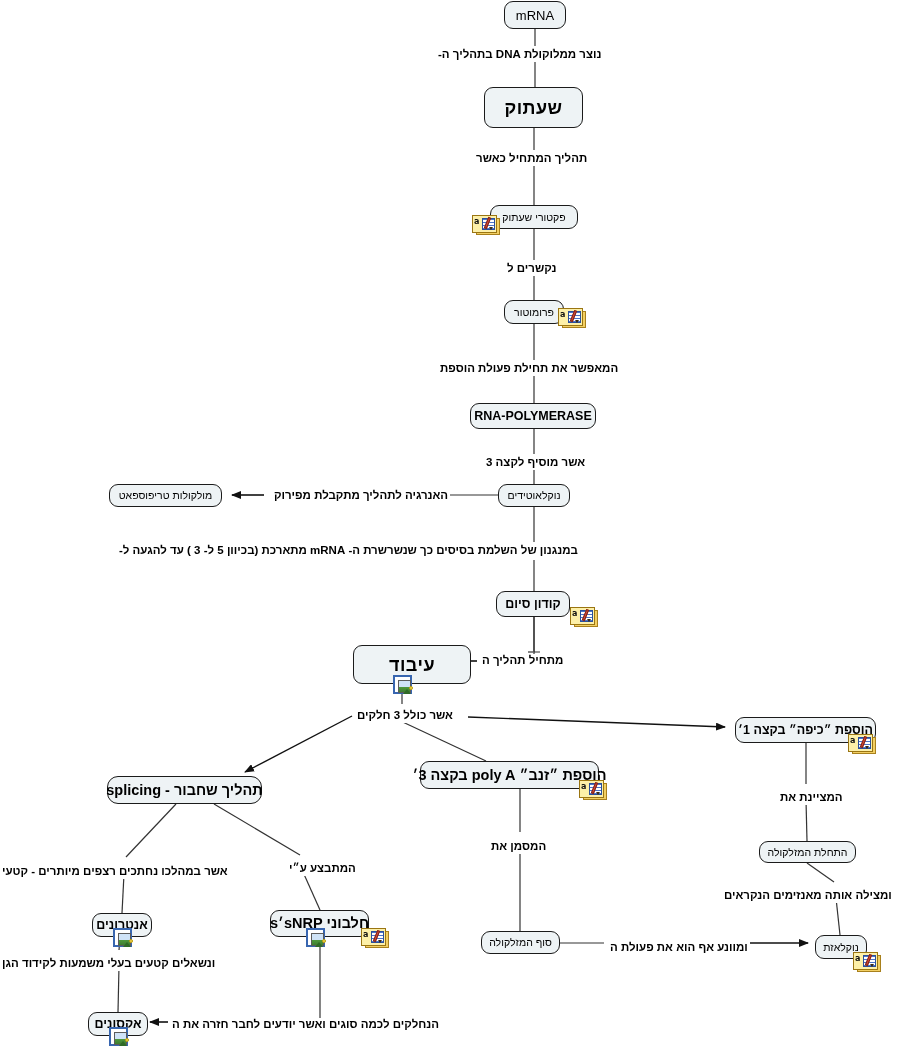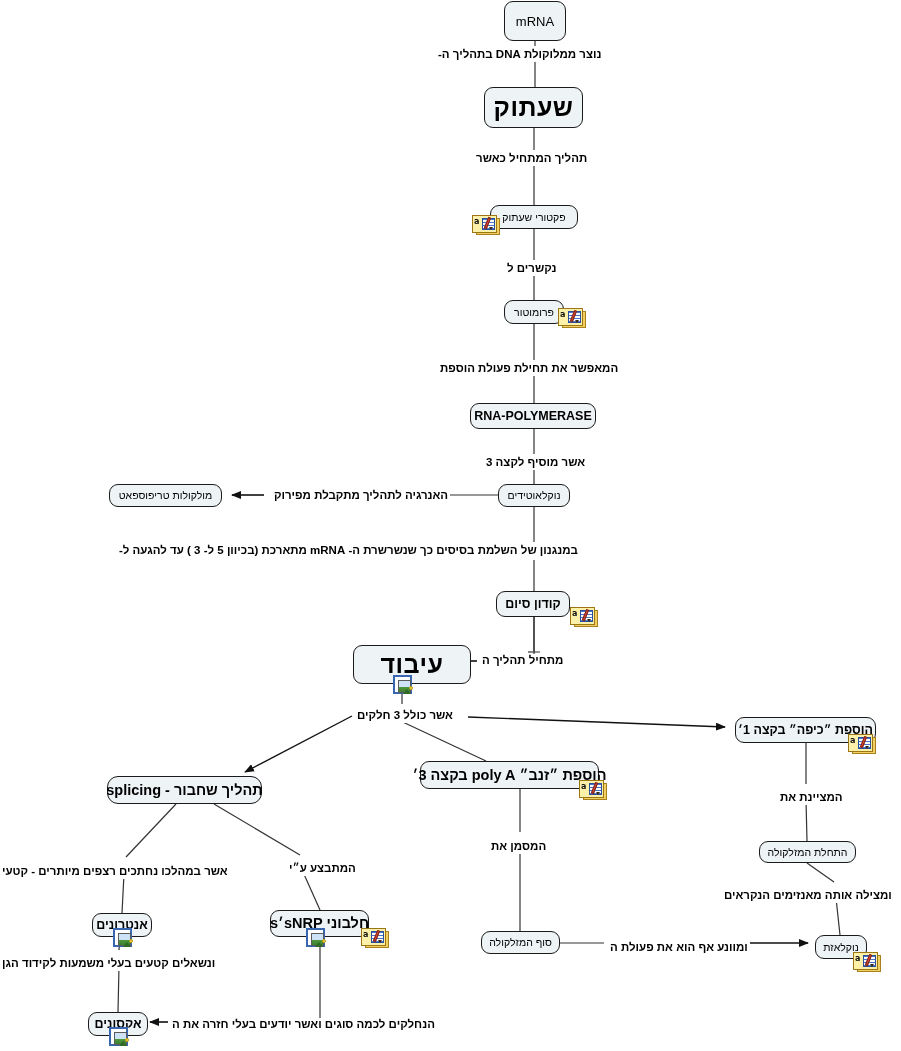--- a/index.html
+++ b/index.html
@@ -22,21 +22,21 @@
     color:#000;
     direction:rtl;
     white-space:nowrap;
     box-shadow:0 0 0 0 rgba(0,0,0,0);
   }
   .node .txt{display:block;line-height:1;padding:0 7px;}
 
   .n-small{font-size:10.5px;font-weight:400;letter-spacing:0px;}
   .n-bold{font-size:12.5px;font-weight:bold;}
   .n-mid{font-size:13px;font-weight:400;}
-  .n-huge{font-size:25px;font-weight:bold;letter-spacing:0.5px;}
+  .n-huge{font-size:18px;font-weight:bold;letter-spacing:0.5px;}
   .n-poly{font-size:14.5px;font-weight:bold;}
 
   
   .lbl{
     position:absolute;
     font-size:11.5px;
     font-weight:bold;
     color:#000;
     direction:rtl;
     white-space:nowrap;
@@ -162,21 +162,21 @@
 
     <path d="M120,937 L119,950" stroke="#333" stroke-width="1.2" fill="none"></path>
     <path d="M119,966 L118,1012" stroke="#333" stroke-width="1.2" fill="none"></path>
 
     <path d="M320,937 L320,1022" stroke="#333" stroke-width="1.2" fill="none"></path>
     <path d="M320,1022 L320,1022" stroke="#333" stroke-width="1.2" fill="none"></path>
     <path d="M168,1022 L150,1022" stroke="#111" stroke-width="1.6" fill="none" marker-end="url(#arrow)"></path>
   </svg>
 
   <div id="nodes">
-      <div class="node n-mid" style="left: 504px; top: 1px; width: 62px; height: 40px;">
+      <div class="node n-mid" style="left: 504px; top: 1px; width: 62px; height: 28px;">
         <span class="txt">mRNA</span>
       </div>
       <div class="node n-huge" style="left: 484px; top: 87px; width: 99px; height: 41px;">
         <span class="txt">שעתוק</span>
       </div>
       <div class="node n-small" style="left: 490px; top: 205px; width: 88px; height: 24px;">
         <span class="txt">פקטורי שעתוק</span>
       </div>
       <div class="noteicon" style="left: 472px; top: 215px;">
         <div class="back"></div>
@@ -329,16 +329,16 @@
       <div class="lbl" style="left: 117px; top: 544px; text-align: right;">במנגנון של השלמת בסיסים כך שנשרשרת ה- mRNA מתארכת (בכיוון 5 ל- 3 )  עד להגעה ל-</div>
       <div class="lbl" style="left: 480px; top: 654px;">מתחיל תהליך ה</div>
       <div class="lbl" style="left: 355px; top: 709px;">אשר כולל 3  חלקים</div>
       <div class="lbl" style="left: 778px; top: 791px;">המציינת את</div>
       <div class="lbl" style="left: 489px; top: 840px;">המסמן את</div>
       <div class="lbl" style="left: 722px; top: 889px;">ומצילה אותה מאנזימים הנקראים</div>
       <div class="lbl" style="left: 287px; top: 862px;">המתבצע ע״י</div>
       <div class="lbl" style="left: 0px; top: 865px;">אשר במהלכו נחתכים רצפים מיותרים - קטעי</div>
       <div class="lbl" style="left: 608px; top: 941px;">ומוונע אף הוא את פעולת ה</div>
       <div class="lbl" style="left: 0px; top: 957px;">ונשאלים קטעים בעלי משמעות לקידוד הגן</div>
-      <div class="lbl" style="left: 170px; top: 1018px;">הנחלקים לכמה סוגים ואשר יודעים בעלי חזרה את ה</div>
+      <div class="lbl" style="left: 170px; top: 1018px;">הנחלקים לכמה סוגים ואשר יודעים לחבר חזרה את ה</div>
     </div>
 
 </div>
 
 </body></html>

